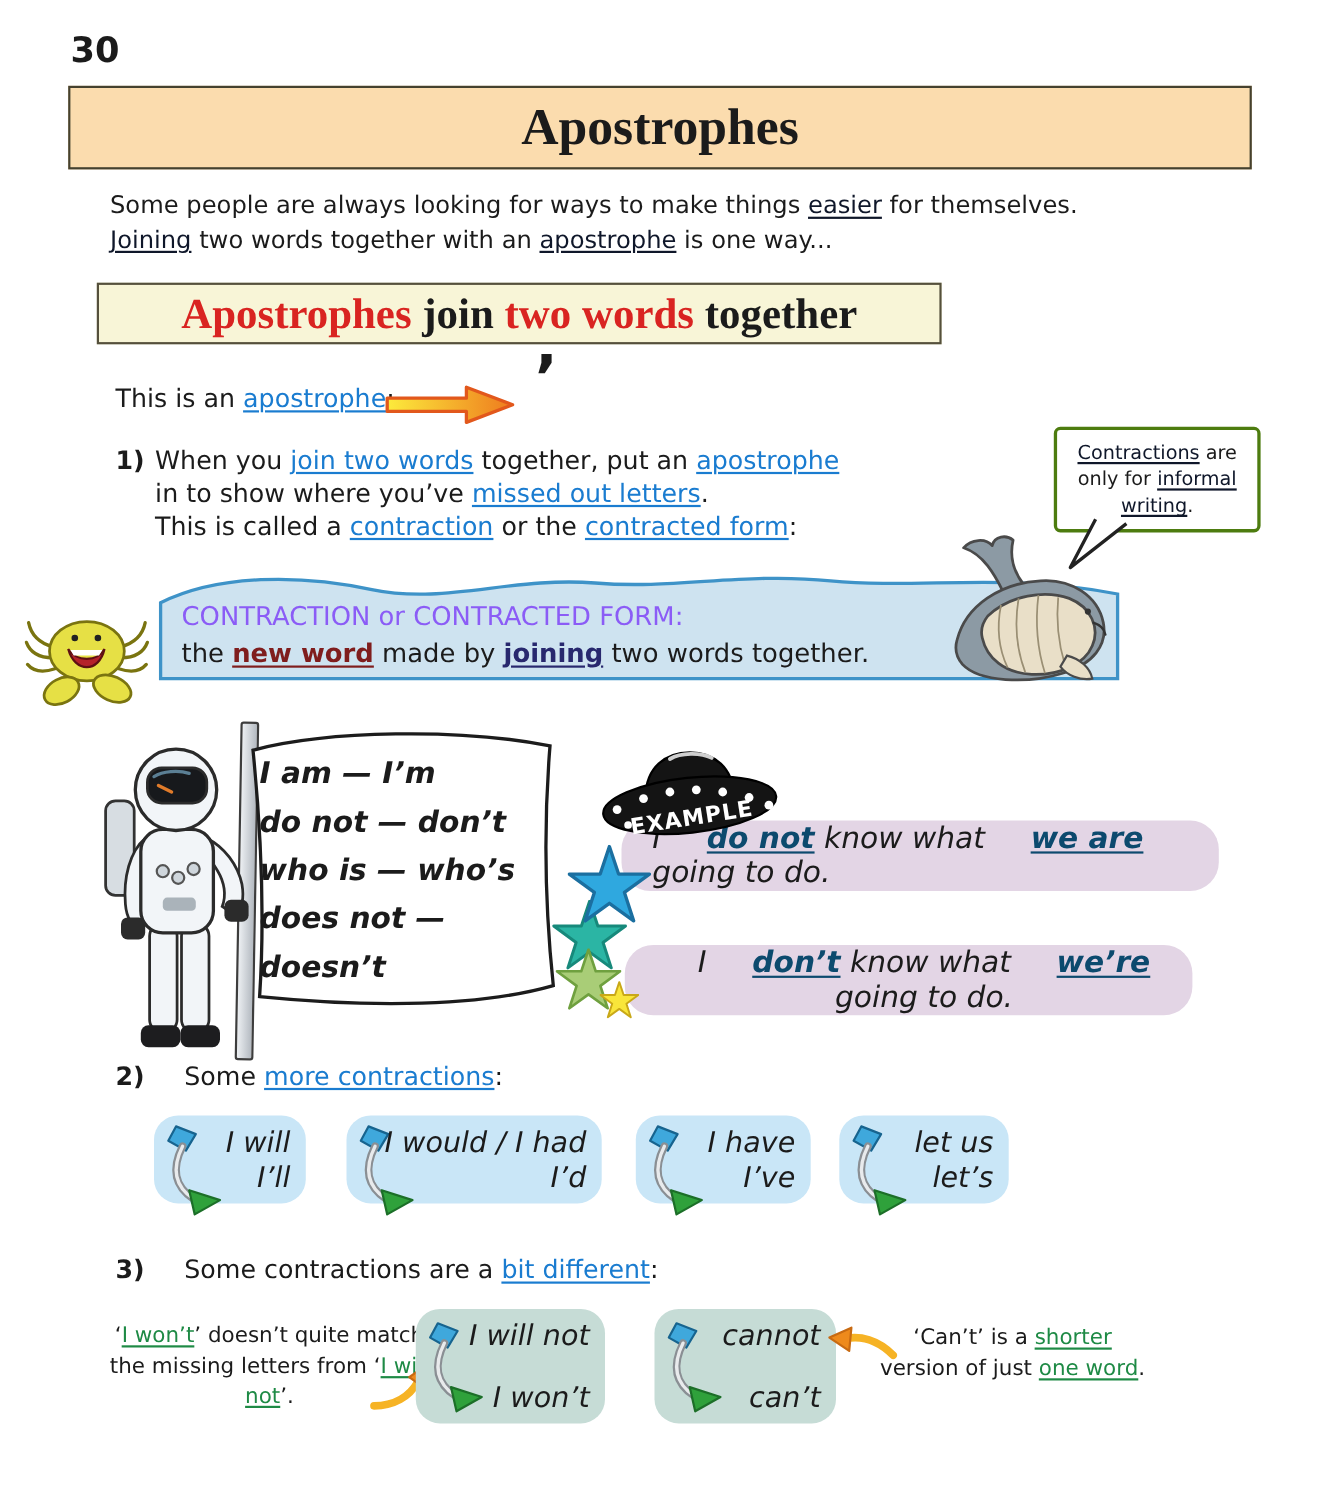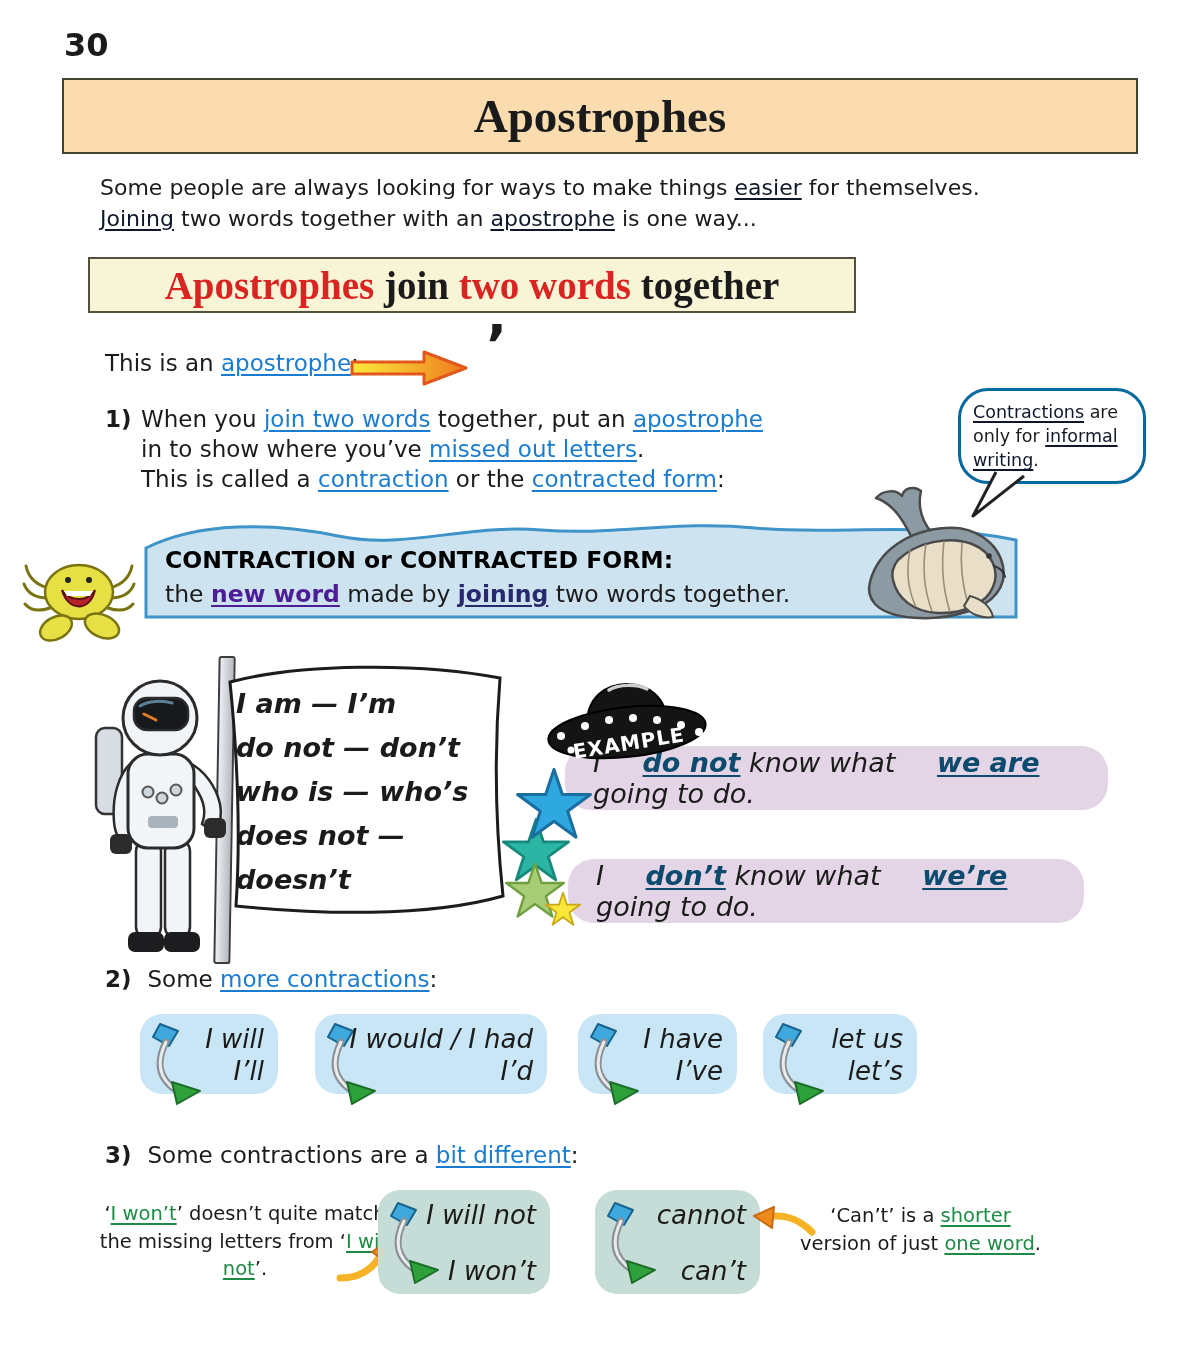--- a/index.html
+++ b/index.html
@@ -26,36 +26,36 @@
   .intro{left:100px;top:172px;font-size:22px;line-height:31px;}
   .apo-line{left:105px;top:350px;font-size:23px;}
   .apo-mark{left:486px;top:312px;font-size:56px;font-weight:700;}
 
   .point{font-size:23px;line-height:30px;}
   .pnum{font-weight:700;}
   #point1{left:105px;top:404px;}
   #point1 .ptext{position:absolute;left:36px;top:0;width:640px;}
   #point2{left:105px;top:964px;}
   #point3{left:105px;top:1140px;}
-  .inlinetext{margin-left:16px;}
-
-  .bubble{left:958px;top:388px;width:158px;background:#fff;border:3px solid #0369a1;
-      border-radius:30px;padding:9px 12px;font-size:17.5px;line-height:1.38;z-index:6;}
+  .inlinetext{margin-left:36px;}
+
+  .bubble{left:958px;top:388px;width:158px;background:#fff;border:3px solid #4d7c0f;
+      border-radius:6px;padding:9px 12px;text-align:center;font-size:17.5px;line-height:1.38;z-index:6;}
 
   .defbox-text{left:165px;top:543px;font-size:23.5px;line-height:34px;z-index:3;}
-  .deftitle{font-weight:700;color:#000000;}
+  .deftitle{font-weight:400;color:#8b5cf6;}
 
   .flag-text{left:236px;top:682px;width:260px;text-align:left;z-index:4;
       font-style:italic;font-weight:600;font-size:27px;line-height:44px;}
 
   .exbox{background:#E3D5E5;border-radius:26px;display:flex;align-items:center;
       padding-left:28px;font-style:italic;font-size:27px;z-index:2;}
   .exbox .navy{font-weight:600;}
   #exbox1{left:565px;top:746px;width:515px;height:64px;}
-  #exbox2{left:568px;top:859px;width:488px;height:64px;}
+  #exbox2{left:568px;top:859px;width:488px;height:64px;text-align:center;}
 
   .card{background:#C9E6F7;border-radius:22px;position:absolute;height:80px;font-style:italic;font-size:26px;}
   .card .from{position:absolute;right:14px;top:10px;}
   .card .to{position:absolute;right:14px;bottom:8px;}
   .card svg{position:absolute;left:6px;top:6px;}
   .tealcard{background:#C6DCD6;height:104px;}
 
   .note{font-size:19.5px;line-height:1.42;text-align:center;}
   #note-left{left:95px;top:1200px;width:300px;}
   #note-right{left:798px;top:1202px;width:245px;}
@@ -115,21 +115,21 @@
   </div>
   <svg class="abs" style="left:968px;top:470px;z-index:7;" width="64" height="50" viewBox="0 0 64 50">
     <path d="M28,2 L5,46 L56,6" fill="#ffffff" stroke="#222" stroke-width="3" stroke-linejoin="round"></path>
   </svg>
 
   <svg class="abs" style="left:143px;top:514px;z-index:1;" width="876" height="106" viewBox="0 0 876 106">
     <path d="M3,34 C55,8 130,8 195,22 C262,36 322,10 398,16 C472,22 532,6 612,14 C692,22 772,6 873,26 L873,103 L3,103 Z" fill="#CEE3F0" stroke="#3E93C8" stroke-width="3"></path>
   </svg>
   <div class="abs defbox-text">
     <div class="deftitle">CONTRACTION or CONTRACTED FORM:</div>
-    <div><span>the </span><span class="u" style="color:#4c1d95;font-weight:700;">new word</span><span> made by </span><span class="u" style="color:#28286E;font-weight:700;">joining</span><span> two words together.</span></div>
+    <div><span>the </span><span class="u" style="color:#7f1d1d;font-weight:700;">new word</span><span> made by </span><span class="u" style="color:#28286E;font-weight:700;">joining</span><span> two words together.</span></div>
   </div>
 
   <svg class="abs" style="left:22px;top:542px;z-index:2;" width="115" height="110" viewBox="0 0 115 110">
     <g stroke="#7A7410" stroke-width="3" fill="none" stroke-linecap="round">
       <path d="M26,46 C12,42 6,34 4,24"></path>
         <path d="M26,56 C12,56 5,50 2,42"></path>
         <path d="M28,66 C16,70 8,68 3,62"></path>
       <path d="M88,46 C102,42 108,34 110,24"></path>
         <path d="M88,56 C102,56 109,50 112,42"></path>
         <path d="M86,66 C98,70 106,68 111,62"></path>

